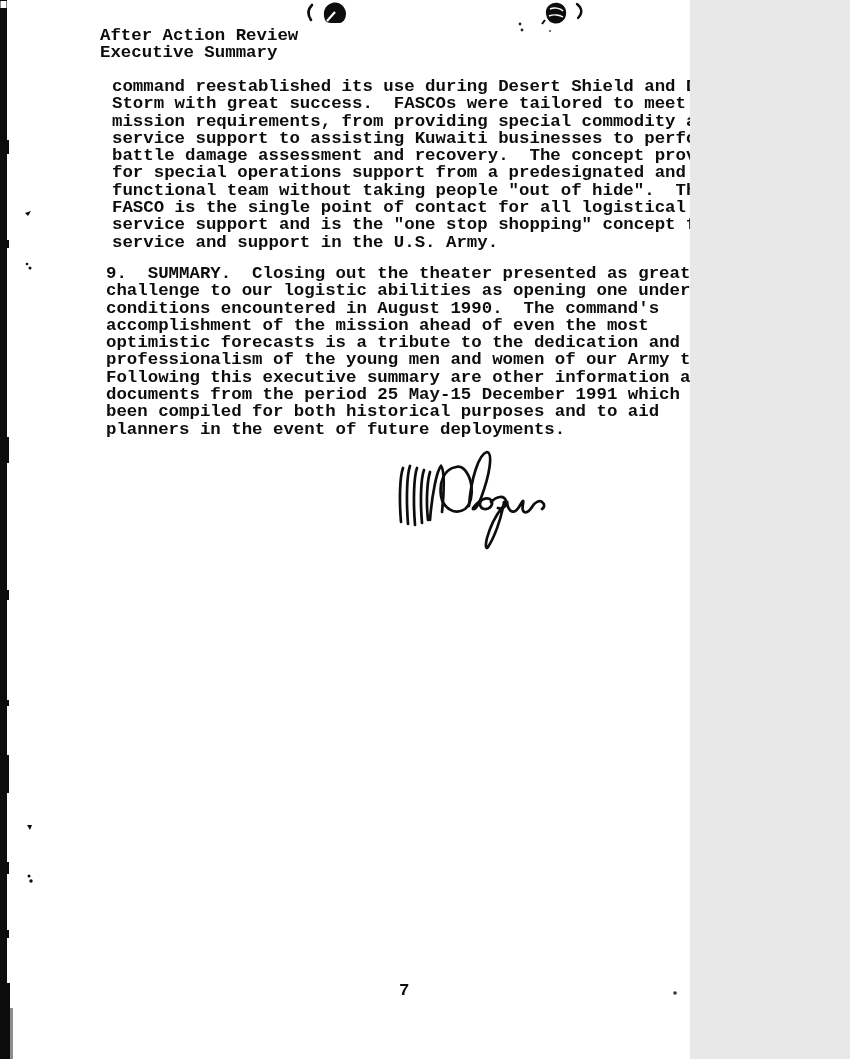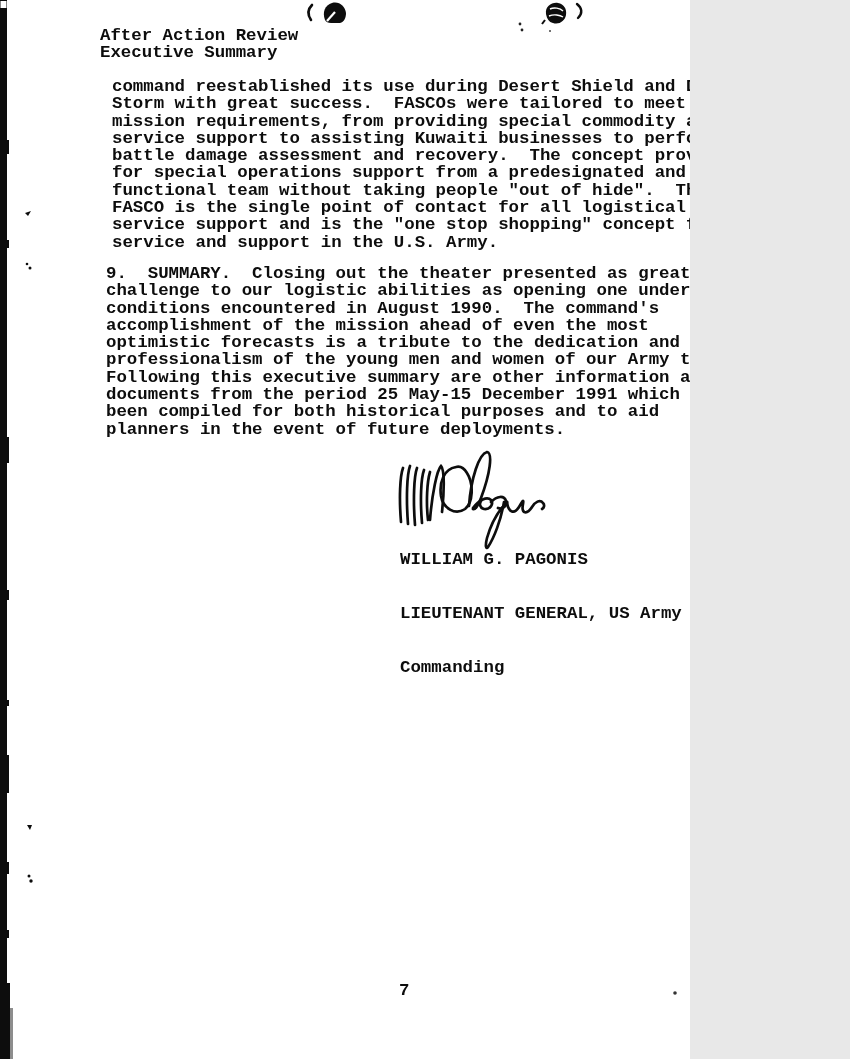--- a/index.html
+++ b/index.html
@@ -124,21 +124,16 @@
       <path d="M39,74 C41,48 46,24 50,20 C54,24 53,48 51,66"></path>
       <path d="M65,21 C53,23 48,36 50,50 C52,62 64,70 74,63 C82,57 83,38 76,27 C73,22 69,20 65,21"></path>
       <path d="M78,60 C80,32 88,8 96,6 C102,7 99,28 90,52 C87,60 84,64 82,63"></path>
       <path d="M82,62 C88,54 96,50 100,54 C103,58 99,64 93,63 C89,62 88,58 90,55"></path>
       <path d="M100,56 C106,50 113,49 115,55 C116,60 112,64 107,62"></path>
       <path d="M113,56 C110,74 103,92 97,101 C95,104 94,100 96,92 C100,78 108,64 116,56"></path>
       <path d="M116,56 C117,66 123,69 128,61 C131,56 133,52 132,58 C130,68 136,69 141,61 C144,56 149,53 152,57 C154,59 153,62 151,63"></path>
     </g>
   </svg>
 
-  <div class="typewriter sig-block">
-    <div>WILLIAM G. PAGONIS</div>
-    <div>LIEUTENANT GENERAL, US Army</div>
-    <div>Commanding</div>
-  </div>
 
   <div class="typewriter page-number">7</div>
 
 </div>
 
 </body></html>

